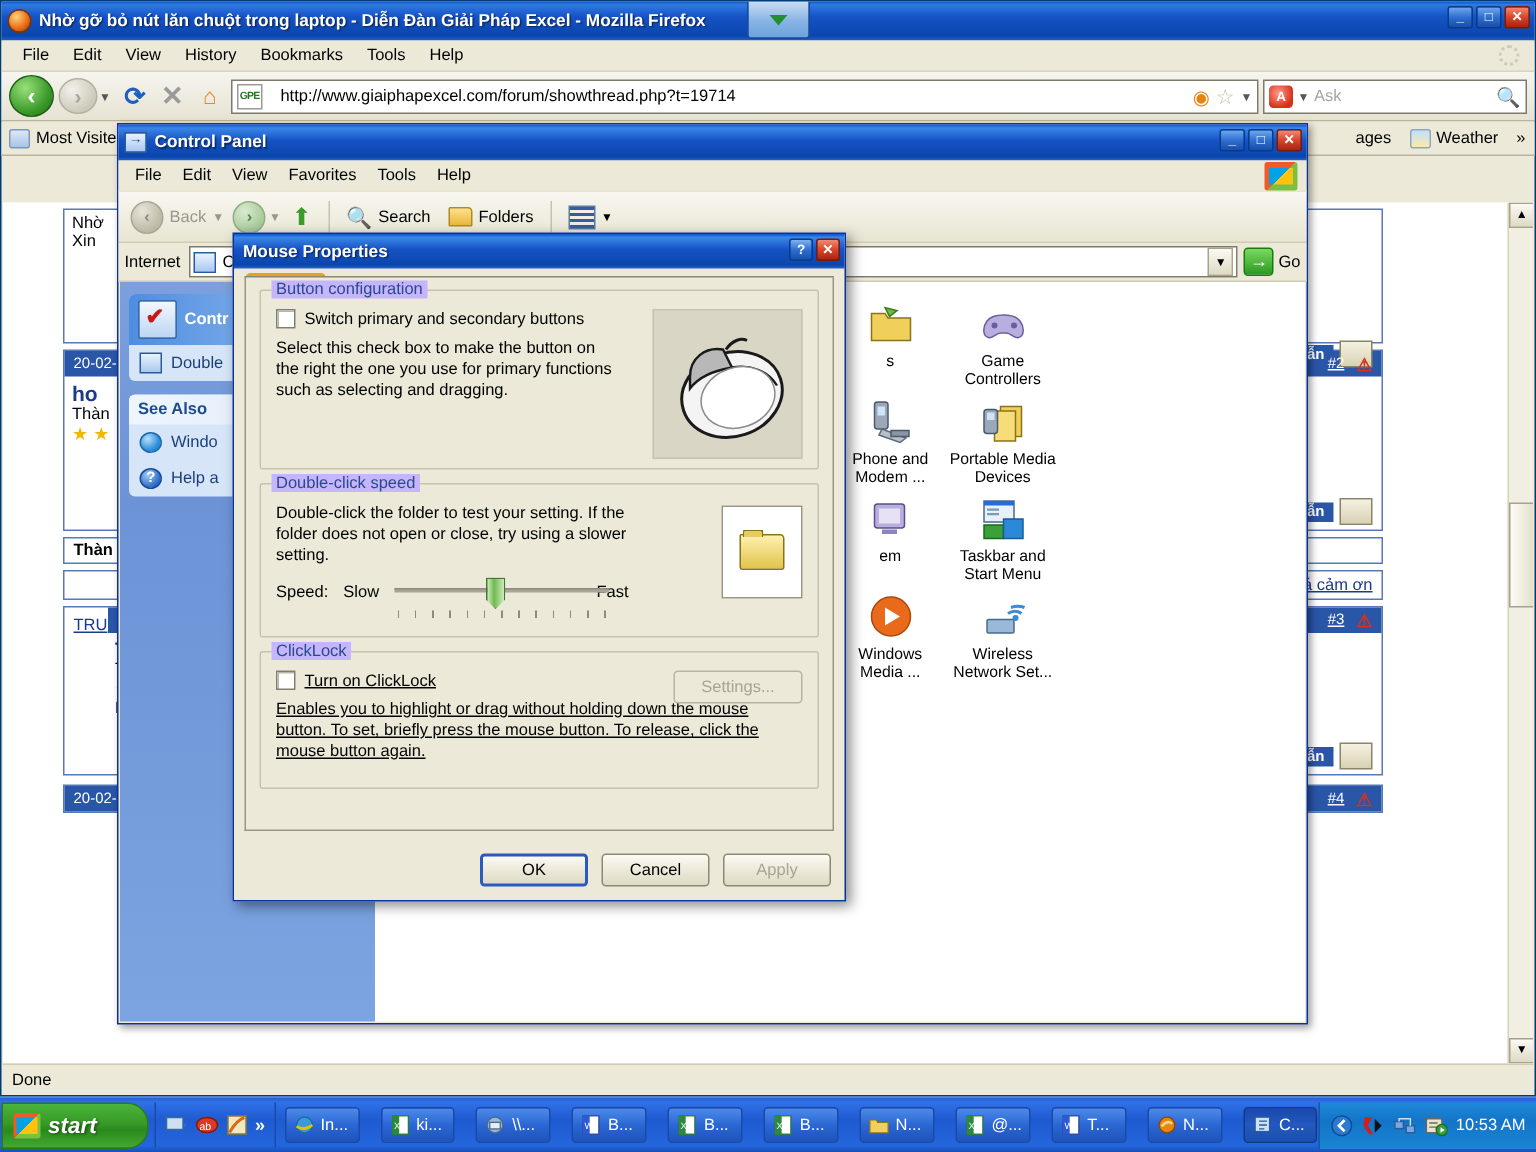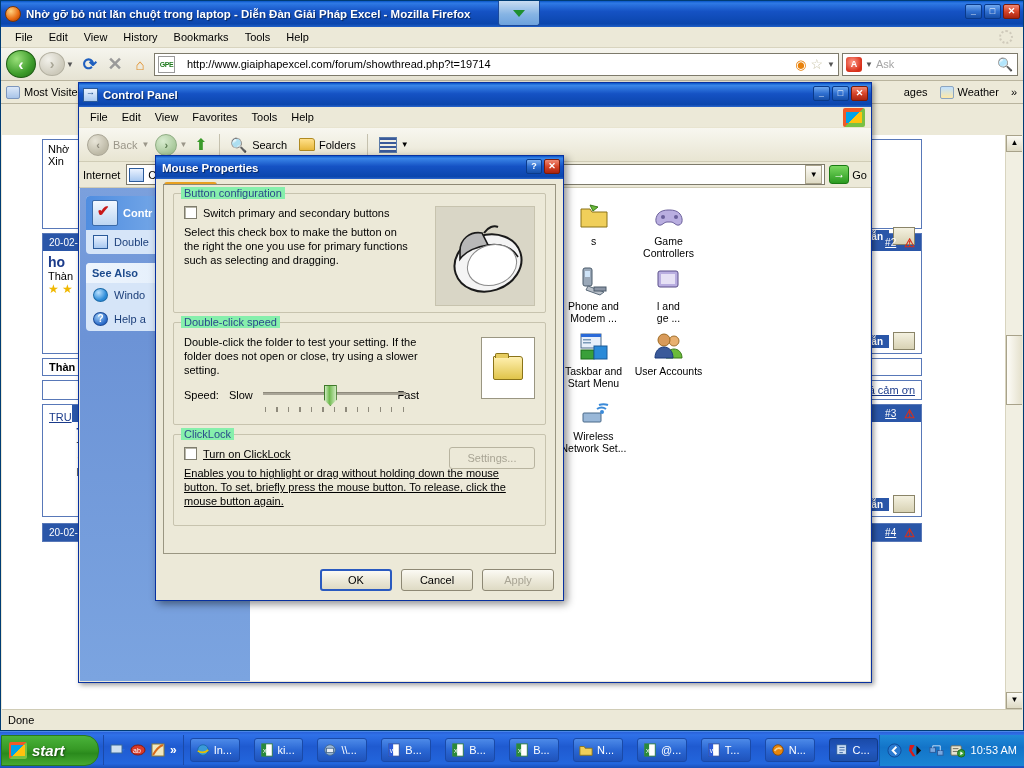--- a/index.html
+++ b/index.html
@@ -331,21 +331,21 @@
   .md-page {
     position: absolute; left: 7px; top: 28px; right: 7px; height: 370px;
     background: #ece9d8; border: 1px solid #9a9682; border-top-color:#8d8874;
     padding: 8px 9px;
   }
   .group {
     border: 1px solid #c7c3ae; border-radius: 2px; margin-bottom: 9px;
     position: relative; padding: 12px 10px 9px;
   }
   .group > .glabel {
-    position: absolute; top: -7px; left: 7px; background: #86efac;
+    position: absolute; top: -7px; left: 7px; background: #c4b5fd;
     padding: 0 3px; font-size: 11px; color: #2a4a8a;
   }
   .cbrow { display: flex; align-items: center; gap: 6px; font-size: 11px; margin-bottom: 6px; }
   .cbox {
     width: 13px; height: 13px; background: #fff; border: 1px solid #7f7d6e;
     box-shadow: inset 1px 1px 0 #b8b6a8; flex: 0 0 auto;
   }
   .desc { font-size: 11px; line-height: 14px; color: #000; }
   .mouse-pic {
     position: absolute; right: 10px; top: 12px; width: 100px; height: 100px;
@@ -813,20 +813,30 @@
               <rect x="5" y="3" width="9" height="18" rx="2" fill="#9aa8b8" stroke="#4a5a6a"></rect>
               <rect x="7" y="6" width="5" height="6" fill="#cfe4f8"></rect>
               <path d="M10 21l16 6-4 3-14-5z" fill="#b8bfc8" stroke="#5a6a7a"></path>
               <rect x="16" y="22" width="12" height="4" fill="#8a94a4" stroke="#4a5a6a"></rect>
             </svg>
           <span class="cp-icon-label" style="white-space:pre-line">Phone and
 Modem ...</span>
         </div>
         <div class="cp-icon-item">
           <svg class="cp-icon-art" viewBox="0 0 32 32">
+              <path d="M14 6h14v20H14z" fill="#f0cf5a" stroke="#8a7318"></path>
+              <path d="M10 9h14v20H10z" fill="#f6dd7a" stroke="#8a7318"></path>
+              <rect x="3" y="8" width="9" height="16" rx="2" fill="#9aa8b8" stroke="#4a5a6a"></rect>
+              <rect x="5" y="10" width="5" height="5" fill="#cfe4f8"></rect>
+            </svg>
+          <span class="cp-icon-label" style="white-space:pre-line">Portable Media
+Devices</span>
+        </div>
+        <div class="cp-icon-item">
+          <svg class="cp-icon-art" viewBox="0 0 32 32">
               <rect x="5" y="6" width="20" height="16" rx="2" fill="#b9aee0" stroke="#5a4f8a"></rect>
               <rect x="8" y="9" width="14" height="10" fill="#e6e1f5"></rect>
             </svg>
           <span class="cp-icon-label" style="white-space:pre-line">l and
 ge ...</span>
         </div>
         <div class="cp-icon-item">
           <svg class="cp-icon-art" viewBox="0 0 32 32">
               <path d="M3 15h18l7 8H10z" fill="#cfe0f0" stroke="#6a8aa8"></path>
               <path d="M4 10h14l3 5H7z" fill="#f0cf5a" stroke="#8a7318"></path>

